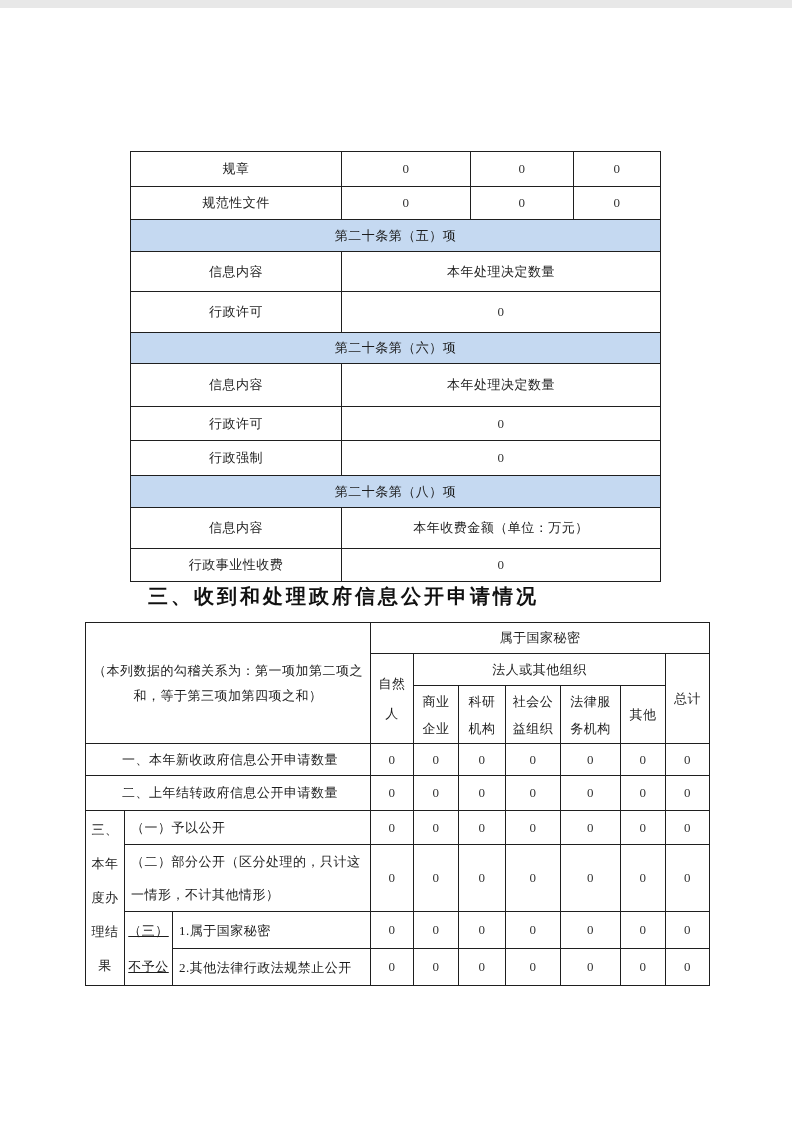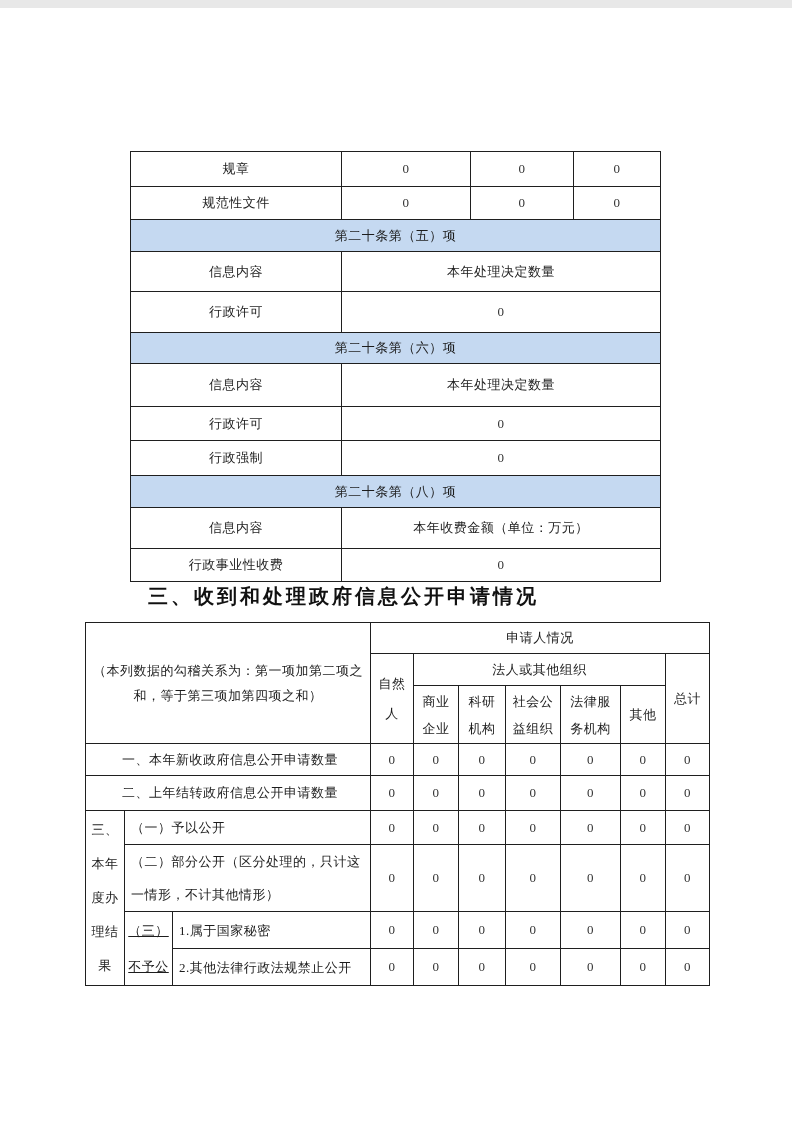--- a/index.html
+++ b/index.html
@@ -122,21 +122,21 @@
         <col style="width:45px">
         <col style="width:47px">
       <col style="width:55px">
         <col style="width:60px">
         <col style="width:45px">
         <col style="width:44px">
     </colgroup>
     <tbody>
       <tr style="height:31px">
         <td class="note" colspan="3" rowspan="3">（本列数据的勾稽关系为：第一项加第二项之和，等于第三项加第四项之和）</td>
-        <td class="hc" colspan="7">申请人情况</td>
+        <td class="hc" colspan="7">属于国家秘密</td>
       </tr>
       <tr style="height:32px">
         <td class="hc np" rowspan="2">自然人</td>
         <td class="hc" colspan="5">法人或其他组织</td>
         <td class="hc" rowspan="2">总计</td>
       </tr>
       <tr style="height:58px">
         <td class="hc sub">商业企业</td>
         <td class="hc sub">科研机构</td>
         <td class="hc sub">社会公益组织</td>

